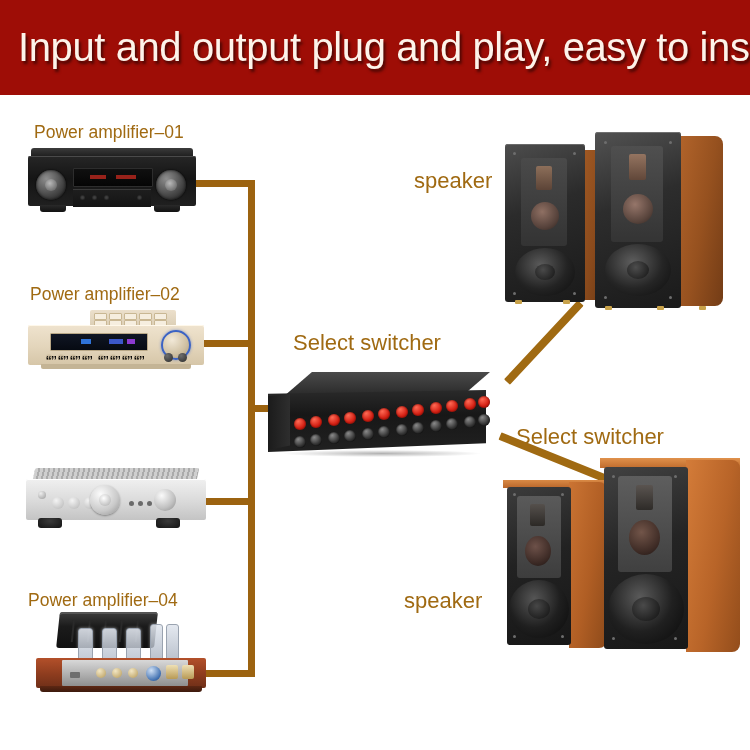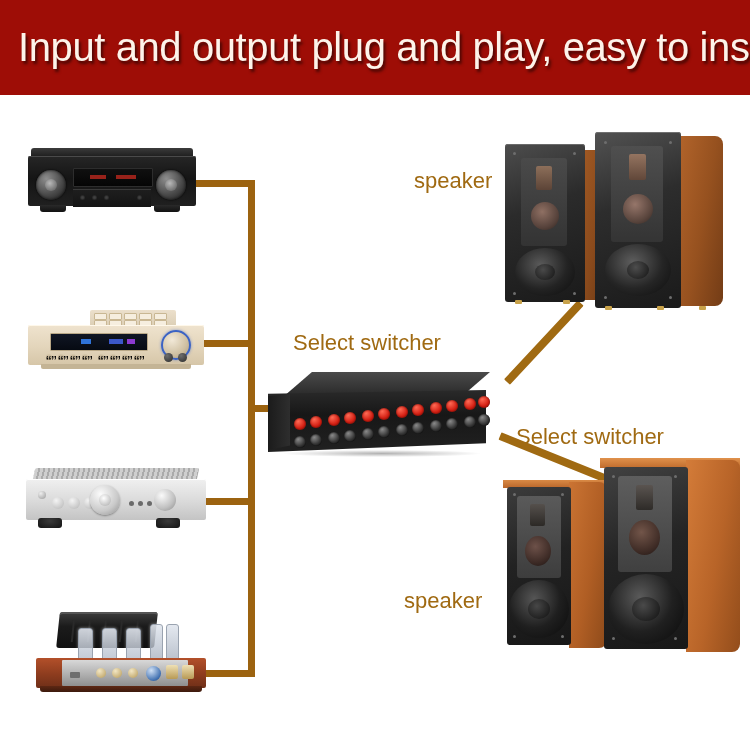--- a/index.html
+++ b/index.html
@@ -253,20 +253,23 @@
 </style>
 </head>
 <body>
 
 <div id="page">
 
   <div class="banner">
     <div class="banner-title">Input and output plug and play, easy to install</div>
   </div>
 
+  <div class="lbl lbl-amp" style="left:34px;top:122px;">Power amplifier–01</div>
+  <div class="lbl lbl-amp" style="left:30px;top:284px;">Power amplifier–02</div>
+  <div class="lbl lbl-amp" style="left:28px;top:590px;">Power amplifier–04</div>
 
   <div class="amp a1">
     <div class="top"></div>
     <div class="body">
       <div class="knob l"></div>
       <div class="knob r"></div>
       <div class="disp">
         <i class="x1"></i>
           <i class="x2"></i>
       </div>

